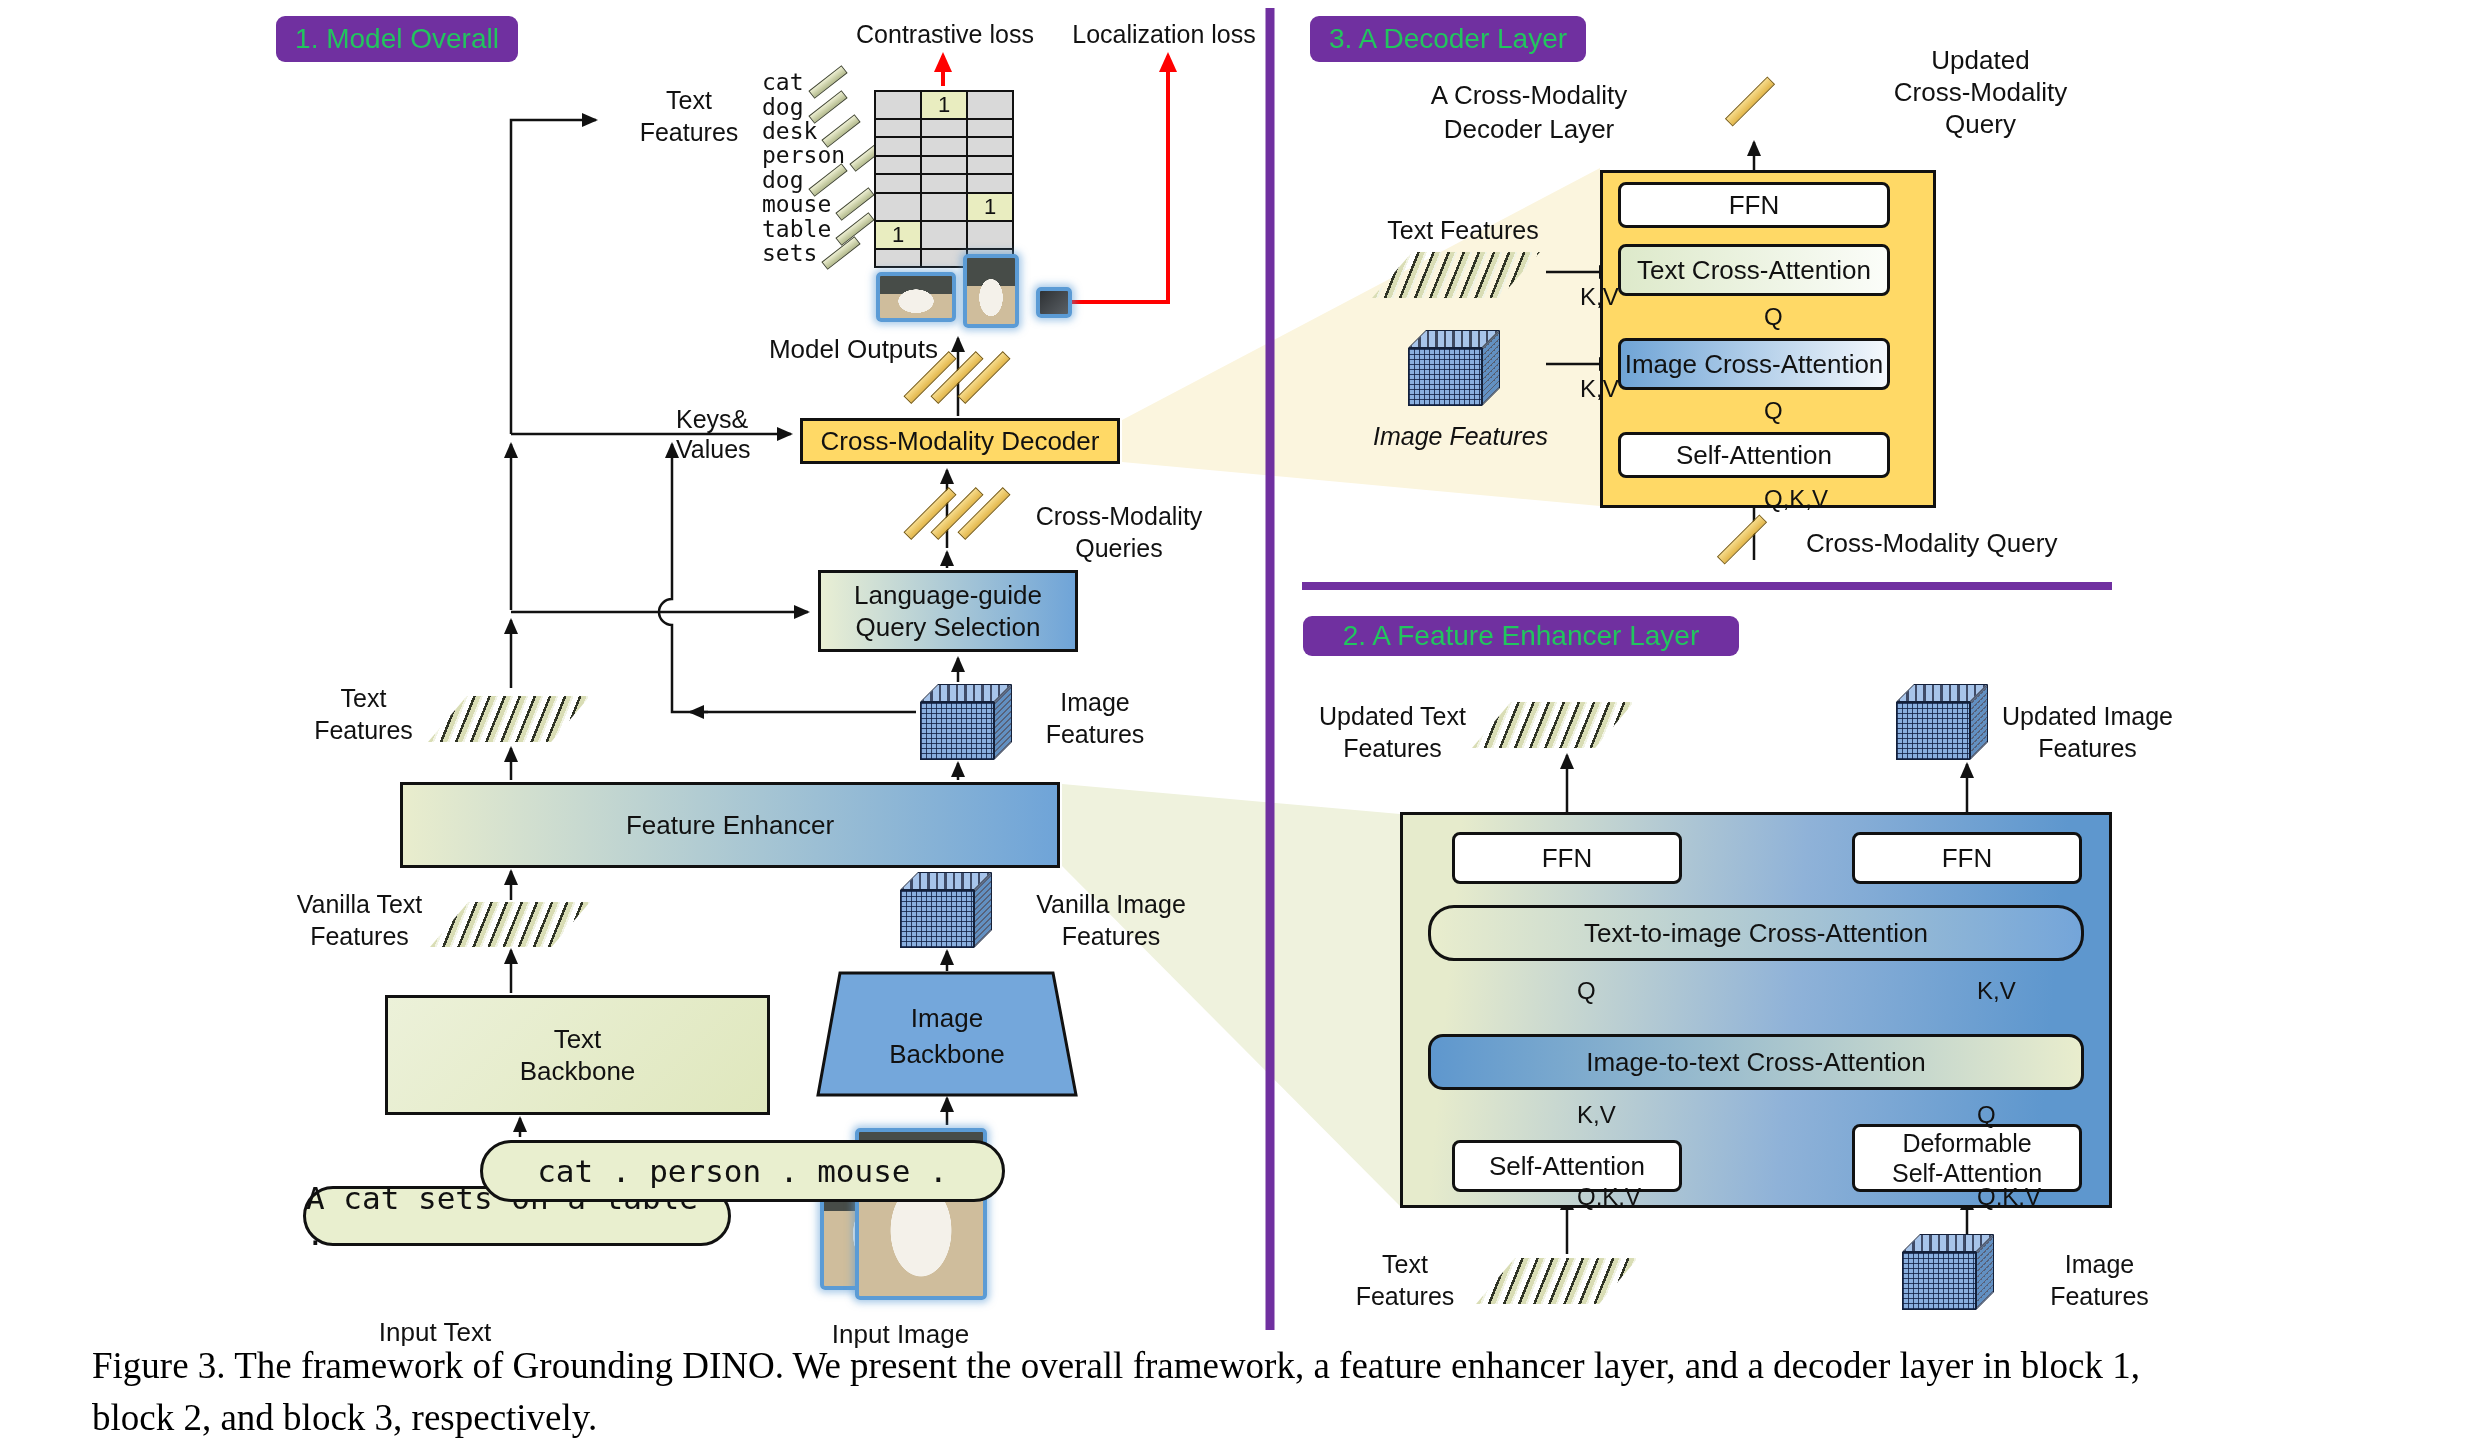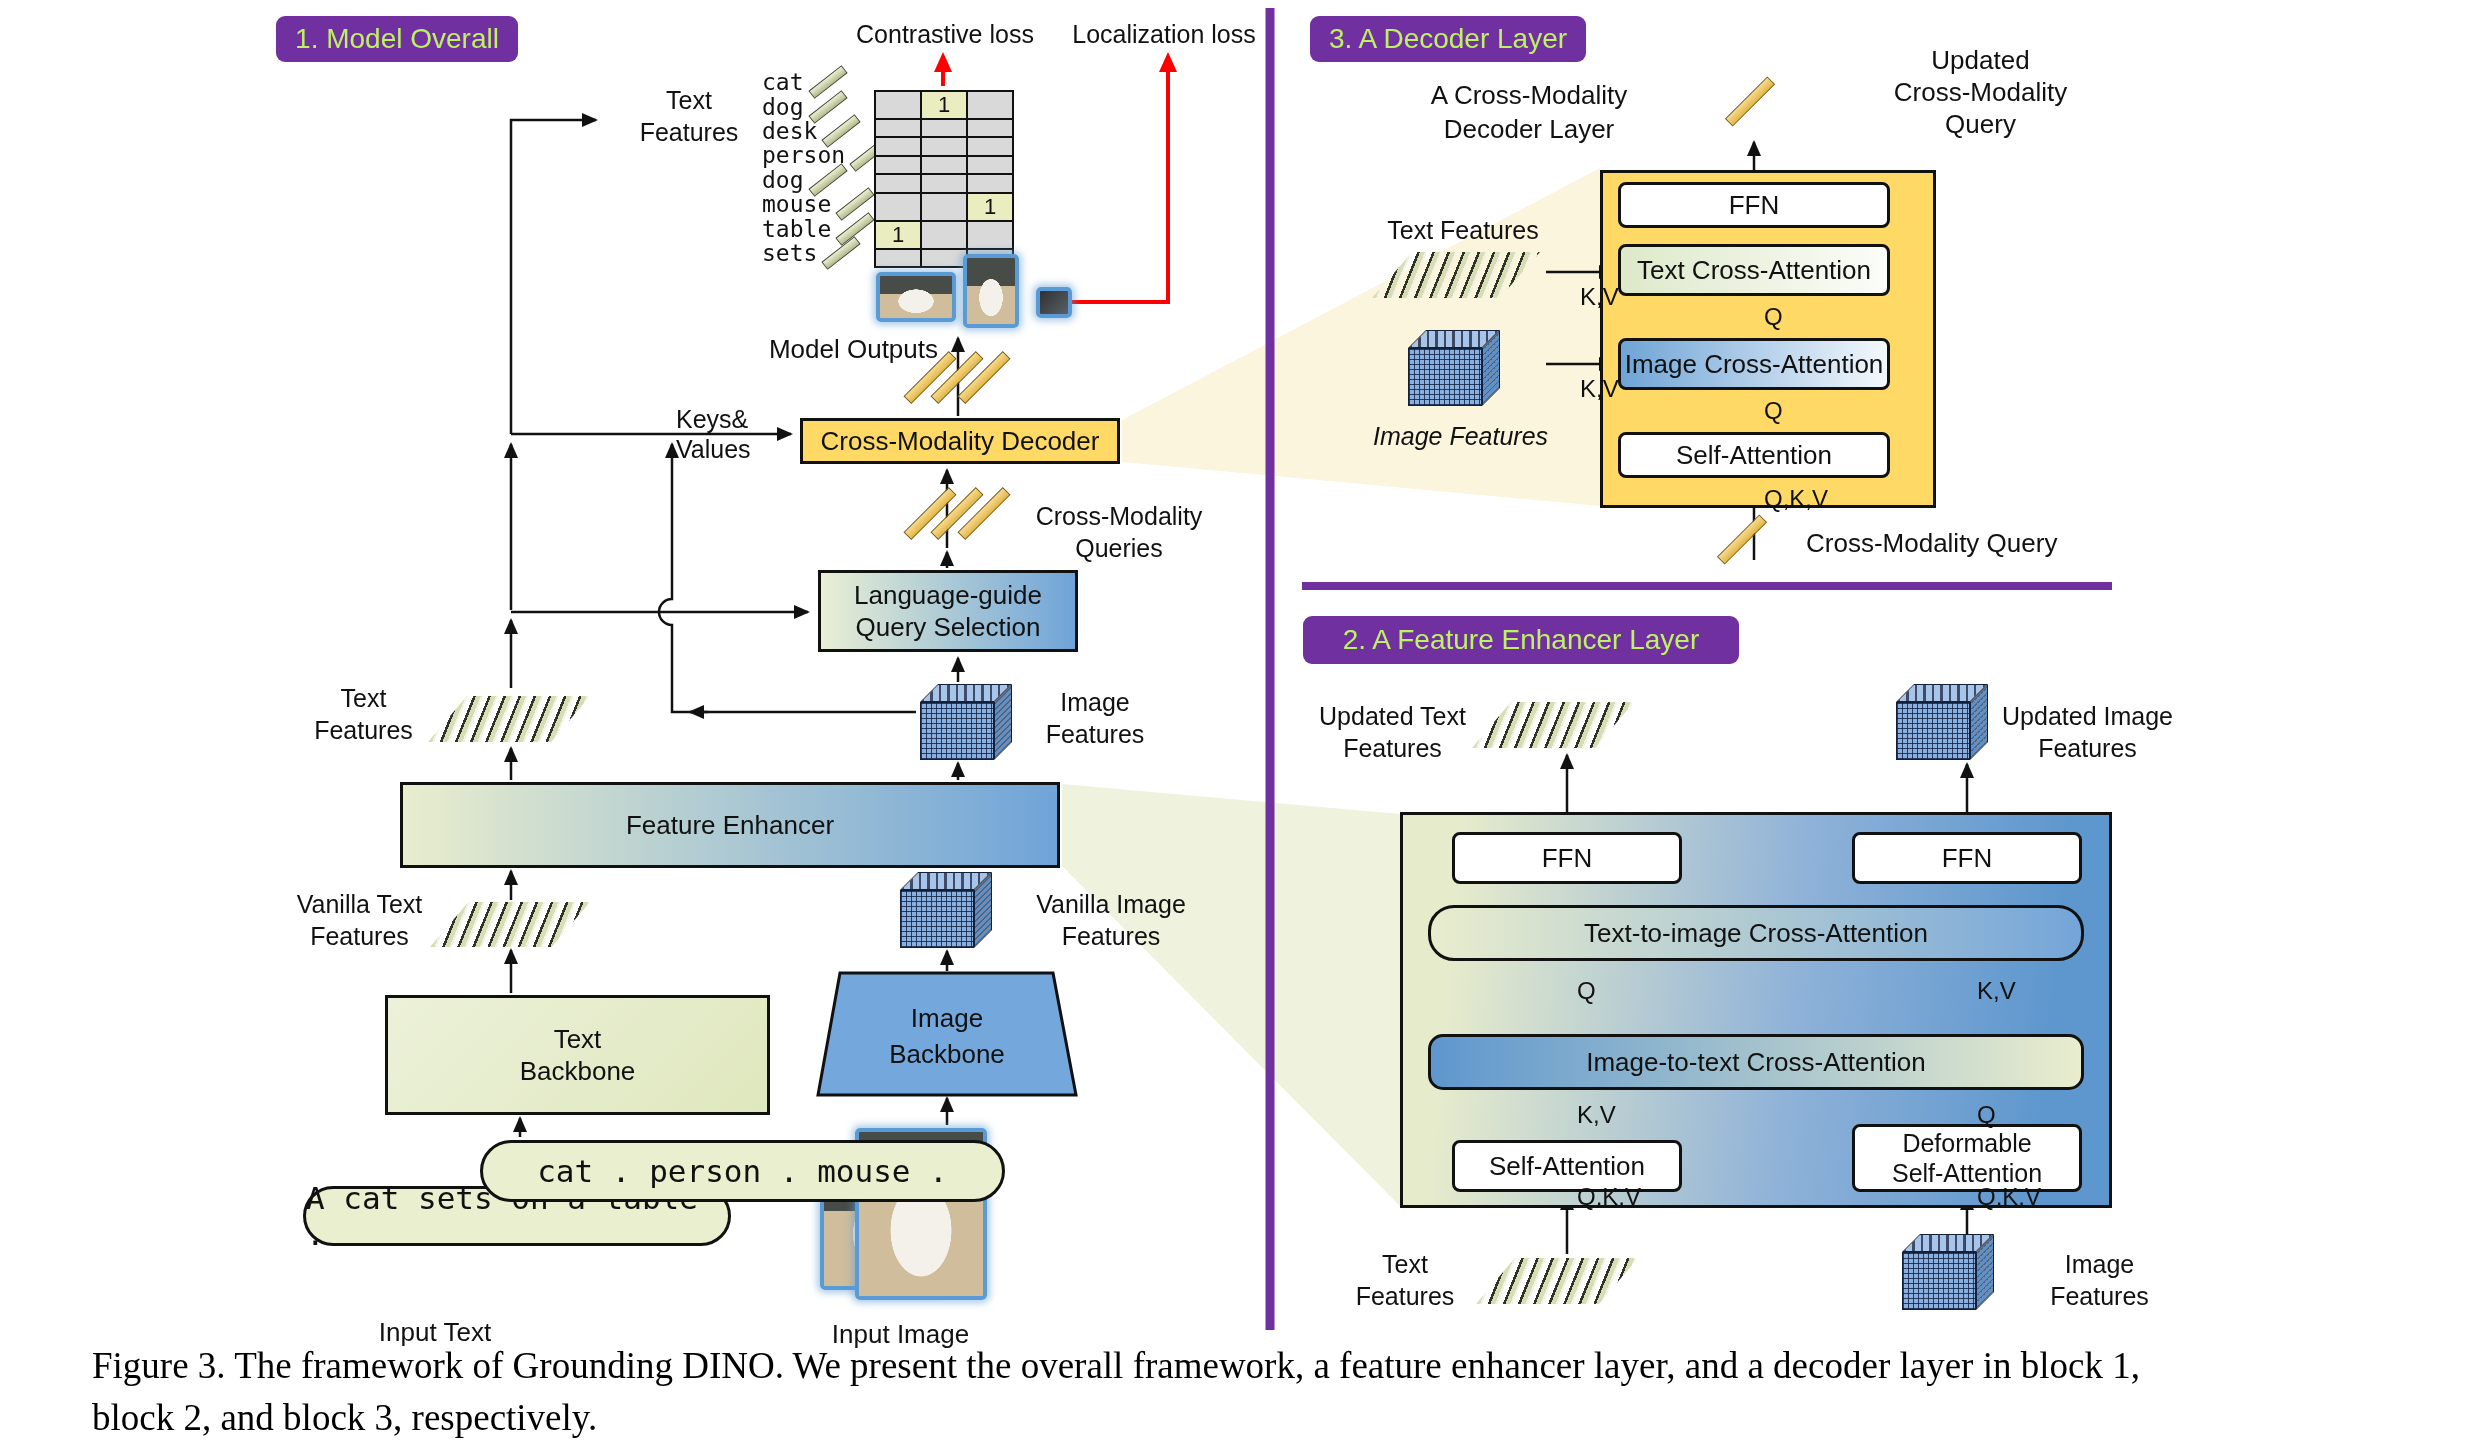--- a/index.html
+++ b/index.html
@@ -1,21 +1,21 @@
 <!DOCTYPE html>
 <html><head>
 <meta charset="utf-8">
 <style>
   html,body{margin:0;padding:0;background:#fff;}
   #canvas{position:relative;width:2470px;height:1447px;background:#fff;overflow:hidden;
           font-family:"Liberation Sans",sans-serif;color:#111;}
   .abs{position:absolute;}
   svg.wires{position:absolute;left:0;top:0;z-index:1;}
   .layer{position:absolute;left:0;top:0;width:100%;height:100%;z-index:2;}
-  .badge{position:absolute;background:#7030A0;color:#bef264;font-size:28px;border-radius:9px;
+  .badge{position:absolute;background:#7030A0;color:#22c55e;font-size:28px;border-radius:9px;
          display:flex;align-items:center;justify-content:center;font-weight:500;}
   .box{position:absolute;border:3px solid #111;display:flex;flex-direction:column;align-items:center;
        justify-content:center;text-align:center;font-size:26px;line-height:32px;box-sizing:border-box;}
   .rbox{border-radius:8px;background:#fff;}
   .lblc{position:absolute;text-align:center;font-size:25px;line-height:32px;white-space:nowrap;}
   .lbll{position:absolute;text-align:left;font-size:25px;line-height:30px;white-space:nowrap;}
   .lblr{position:absolute;text-align:right;font-size:26px;white-space:nowrap;}
   .small{font-size:24px;}
   .lblc span,.lbll span,.lblr span{display:block;}
   .mono{font-family:"DejaVu Sans Mono",monospace;}
@@ -332,21 +332,21 @@
   <div class="cube" style="left:1408px;top:330px;">
         <i class="ct"></i>
         <i class="cr"></i>
         <i class="cf"></i>
       </div>
   <div class="lblc" style="left:1368px;top:420px;width:185px;font-style:italic;">Image Features</div>
 
   <div class="gbar" style="left:1712px;top:534px;width:58px;"></div>
   <div class="lbll" style="left:1806px;top:528px;font-size:26px;">Cross-Modality Query</div>
 
-  <div class="badge" style="left:1303px;top:616px;width:436px;height:48px;">
+  <div class="badge" style="left:1303px;top:616px;width:436px;height:40px;">
     <span>2. A Feature Enhancer Layer</span>
   </div>
   <div class="lblc" style="left:1310px;top:700px;width:165px;">
     <span>Updated Text</span>
         <span>Features</span>
   </div>
   <div class="tbars" style="left:1472px;top:702px;width:162px;height:46px;"></div>
   <div class="cube" style="left:1896px;top:684px;">
         <i class="ct"></i>
         <i class="cr"></i>

